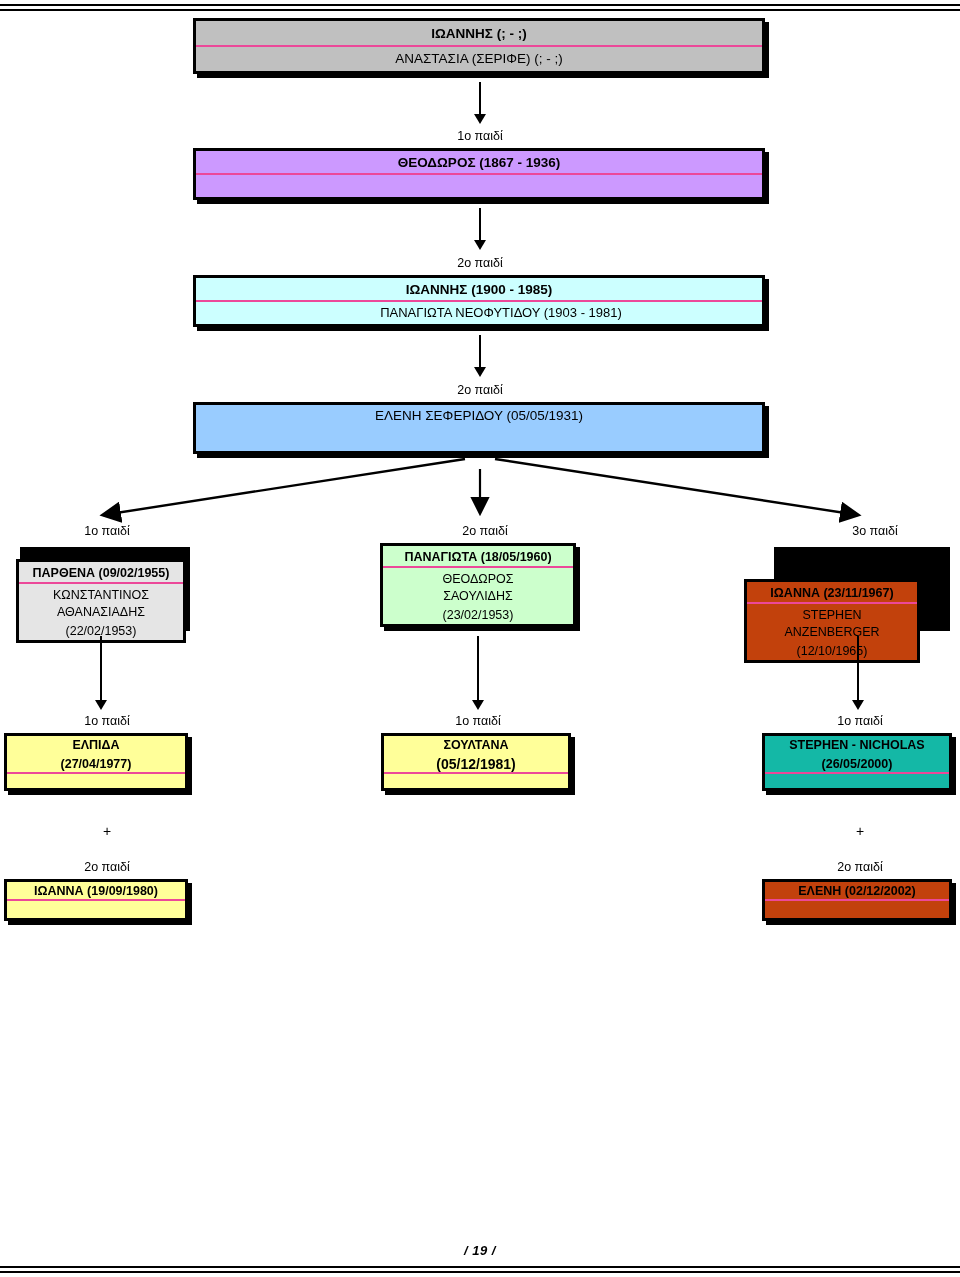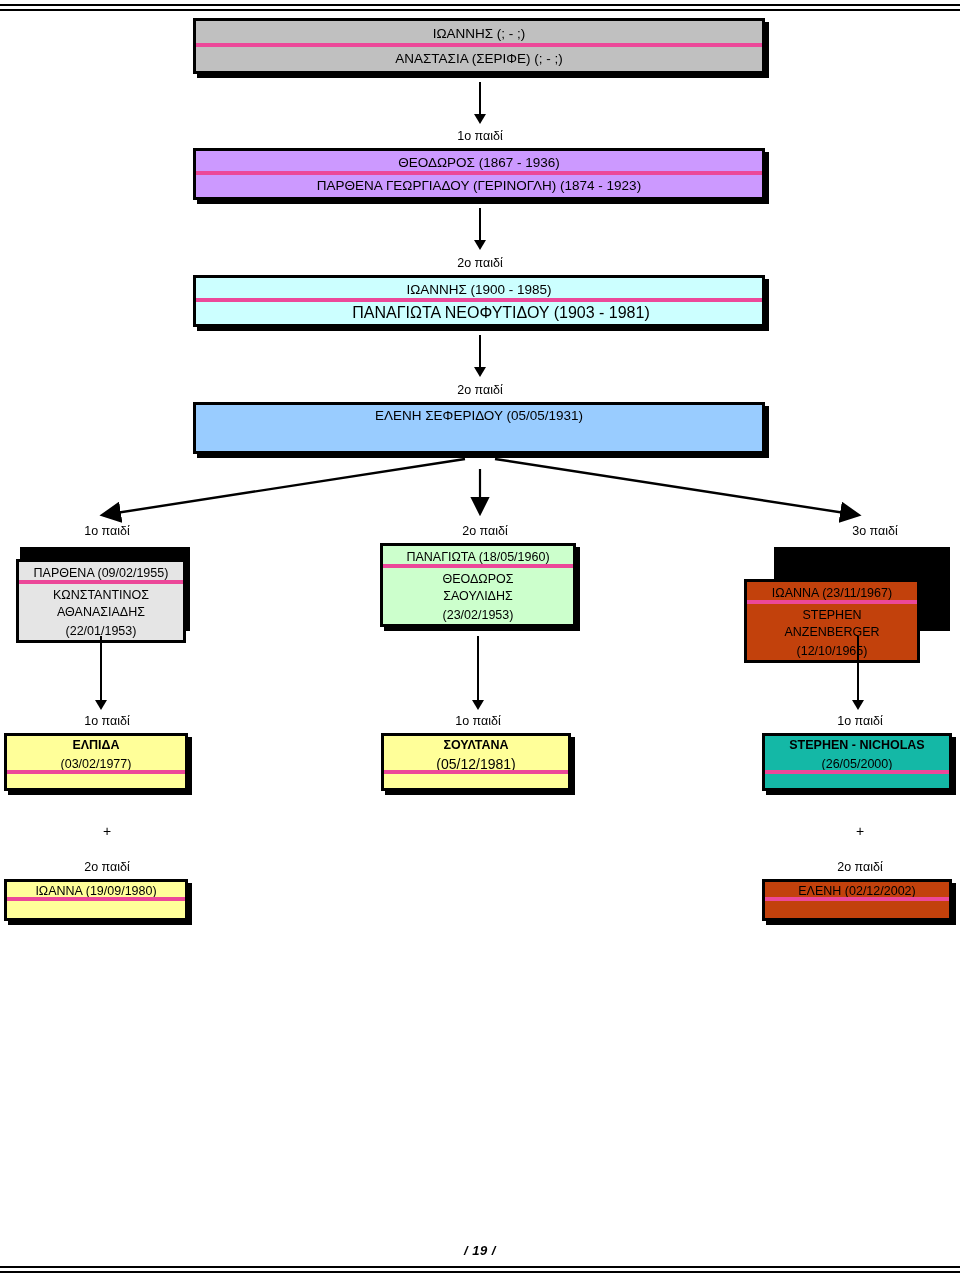--- a/index.html
+++ b/index.html
@@ -39,22 +39,22 @@
     border: 3px solid #000;
     background: #fff;
   }
   .person-box .row {
     text-align: center;
     line-height: 1.15;
     white-space: nowrap;
     overflow: hidden;
   }
   .person-box .row-main {
-    font-weight: normal;
-    border-bottom: 4px solid #ec4899;
+    font-weight: bold;
+    border-bottom: 2px solid #ec4899;
   }
   .person-box .row-sub { font-weight: normal; }
 
   
   .box-shadow-plate {
     position: absolute;
     background: #000;
   }
 
   
@@ -102,33 +102,32 @@
 
 <div class="v-arrow" style="left:473px; top:82px; width:14px; height:42px;">
   <div class="stem"></div>
   <div class="head"></div>
 </div>
 
 <div class="child-caption" style="left:380px; top:129px; width:200px;">1ο παιδί</div>
 <div class="box-shadow-plate" style="left:197px; top:152px; width:572px; height:52px;"></div>
 <div class="person-box" style="left:193px; top:148px; width:572px; height:52px; background:#cc99ff;">
   <div class="row row-main" style="height:24px; line-height:24px; font-size:13.5px;">ΘΕΟΔΩΡΟΣ  (1867 - 1936)</div>
-  <div class="row row-sub" style="height:22px; line-height:22px; font-size:13.5px;">ΠΑΡΘΕΝΑ  ΓΕΩΡΓΙΑΔΟΥ  (ΓΕΡΙΝΟΓΛΗ) (1874 - 1923)</div>
 </div>
 
 <div class="v-arrow" style="left:473px; top:208px; width:14px; height:42px;">
   <div class="stem"></div>
   <div class="head"></div>
 </div>
 
 <div class="child-caption" style="left:380px; top:256px; width:200px;">2ο παιδί</div>
 <div class="box-shadow-plate" style="left:197px; top:279px; width:572px; height:52px;"></div>
 <div class="person-box" style="left:193px; top:275px; width:572px; height:52px; background:#ccffff;">
   <div class="row row-main" style="height:24px; line-height:24px; font-size:13.5px;">ΙΩΑΝΝΗΣ (1900 - 1985)</div>
-  <div class="row row-sub" style="height:22px; line-height:22px; font-size:16px;margin-left:44px;">ΠΑΝΑΓΙΩΤΑ ΝΕΟΦΥΤΙΔΟΥ (1903 - 1981)</div>
+  <div class="row row-sub" style="height:22px; line-height:22px; font-size:13px;margin-left:44px;">ΠΑΝΑΓΙΩΤΑ ΝΕΟΦΥΤΙΔΟΥ (1903 - 1981)</div>
 </div>
 
 <div class="v-arrow" style="left:473px; top:335px; width:14px; height:42px;">
   <div class="stem"></div>
   <div class="head"></div>
 </div>
 
 <div class="child-caption" style="left:380px; top:383px; width:200px;">2ο παιδί</div>
 <div class="box-shadow-plate" style="left:197px; top:406px; width:572px; height:52px;"></div>
 <div class="person-box" style="left:193px; top:402px; width:572px; height:52px; background:#99ccff;">
@@ -148,21 +147,21 @@
 
   <line x1="495" y1="4" x2="858" y2="60" stroke="#000" stroke-width="2.4" marker-end="url(#ah)"></line>
 </svg>
 
 <div class="child-caption" style="left:22px; top:524px; width:170px;">1ο παιδί</div>
 <div class="box-shadow-plate" style="left:20px; top:547px; width:170px; height:84px;"></div>
 <div class="person-box" style="left:16px; top:543px; width:170px; height:84px; background:#e5e5e5;margin-top:16px;">
   <div class="row row-main" style="height:22px; line-height:22px; font-size:12.5px;">ΠΑΡΘΕΝΑ (09/02/1955)</div>
   <div class="row row-sub" style="height:19px; line-height:19px; font-size:12.5px; padding-top:2px;">ΚΩΝΣΤΑΝΤΙΝΟΣ</div>
   <div class="row row-sub" style="height:19px; line-height:19px; font-size:12.5px;">ΑΘΑΝΑΣΙΑΔΗΣ</div>
-  <div class="row row-sub" style="height:19px; line-height:19px; font-size:12.5px;">(22/01/1953)</div>
+  <div class="row row-sub" style="height:19px; line-height:19px; font-size:12.5px;">(22/02/1953)</div>
 </div>
 
 <div class="child-caption" style="left:400px; top:524px; width:170px;">2ο παιδί</div>
 <div class="box-shadow-plate" style="left:384px; top:547px; width:196px; height:84px;"></div>
 <div class="person-box" style="left:380px; top:543px; width:196px; height:84px; background:#ccffcc;">
   <div class="row row-main" style="height:22px; line-height:22px; font-size:12.5px;">ΠΑΝΑΓΙΩΤΑ (18/05/1960)</div>
   <div class="row row-sub" style="height:19px; line-height:19px; font-size:12.5px; padding-top:2px;">ΘΕΟΔΩΡΟΣ</div>
   <div class="row row-sub" style="height:19px; line-height:19px; font-size:12.5px;">ΣΑΟΥΛΙΔΗΣ</div>
   <div class="row row-sub" style="height:19px; line-height:19px; font-size:12.5px;">(23/02/1953)</div>
 </div>
@@ -186,21 +185,21 @@
 </div>
 <div class="v-arrow" style="left:851px; top:636px; width:14px; height:74px;">
   <div class="stem"></div>
   <div class="head"></div>
 </div>
 
 <div class="child-caption" style="left:22px; top:714px; width:170px;">1ο παιδί</div>
 <div class="box-shadow-plate" style="left:8px; top:737px; width:184px; height:58px;"></div>
 <div class="person-box" style="left:4px; top:733px; width:184px; height:58px; background:#ffff99;">
   <div class="row" style="height:19px; line-height:19px; font-size:12.5px; font-weight:bold;">ΕΛΠΙΔΑ</div>
-  <div class="row row-main" style="height:19px; line-height:19px; font-size:12.5px;">(03/02/1977)</div>
+  <div class="row row-main" style="height:19px; line-height:19px; font-size:12.5px;">(27/04/1977)</div>
   <div class="row row-sub" style="height:14px; line-height:14px; font-size:12.5px;"></div>
 </div>
 
 <div class="child-caption" style="left:393px; top:714px; width:170px;">1ο παιδί</div>
 <div class="box-shadow-plate" style="left:385px; top:737px; width:190px; height:58px;"></div>
 <div class="person-box" style="left:381px; top:733px; width:190px; height:58px; background:#ffff99;">
   <div class="row" style="height:19px; line-height:19px; font-size:12.5px; font-weight:bold;">ΣΟΥΛΤΑΝΑ</div>
   <div class="row row-main" style="height:19px; line-height:19px; font-size:14px;">(05/12/1981)</div>
   <div class="row row-sub" style="height:14px; line-height:14px; font-size:12.5px;"></div>
 </div>

